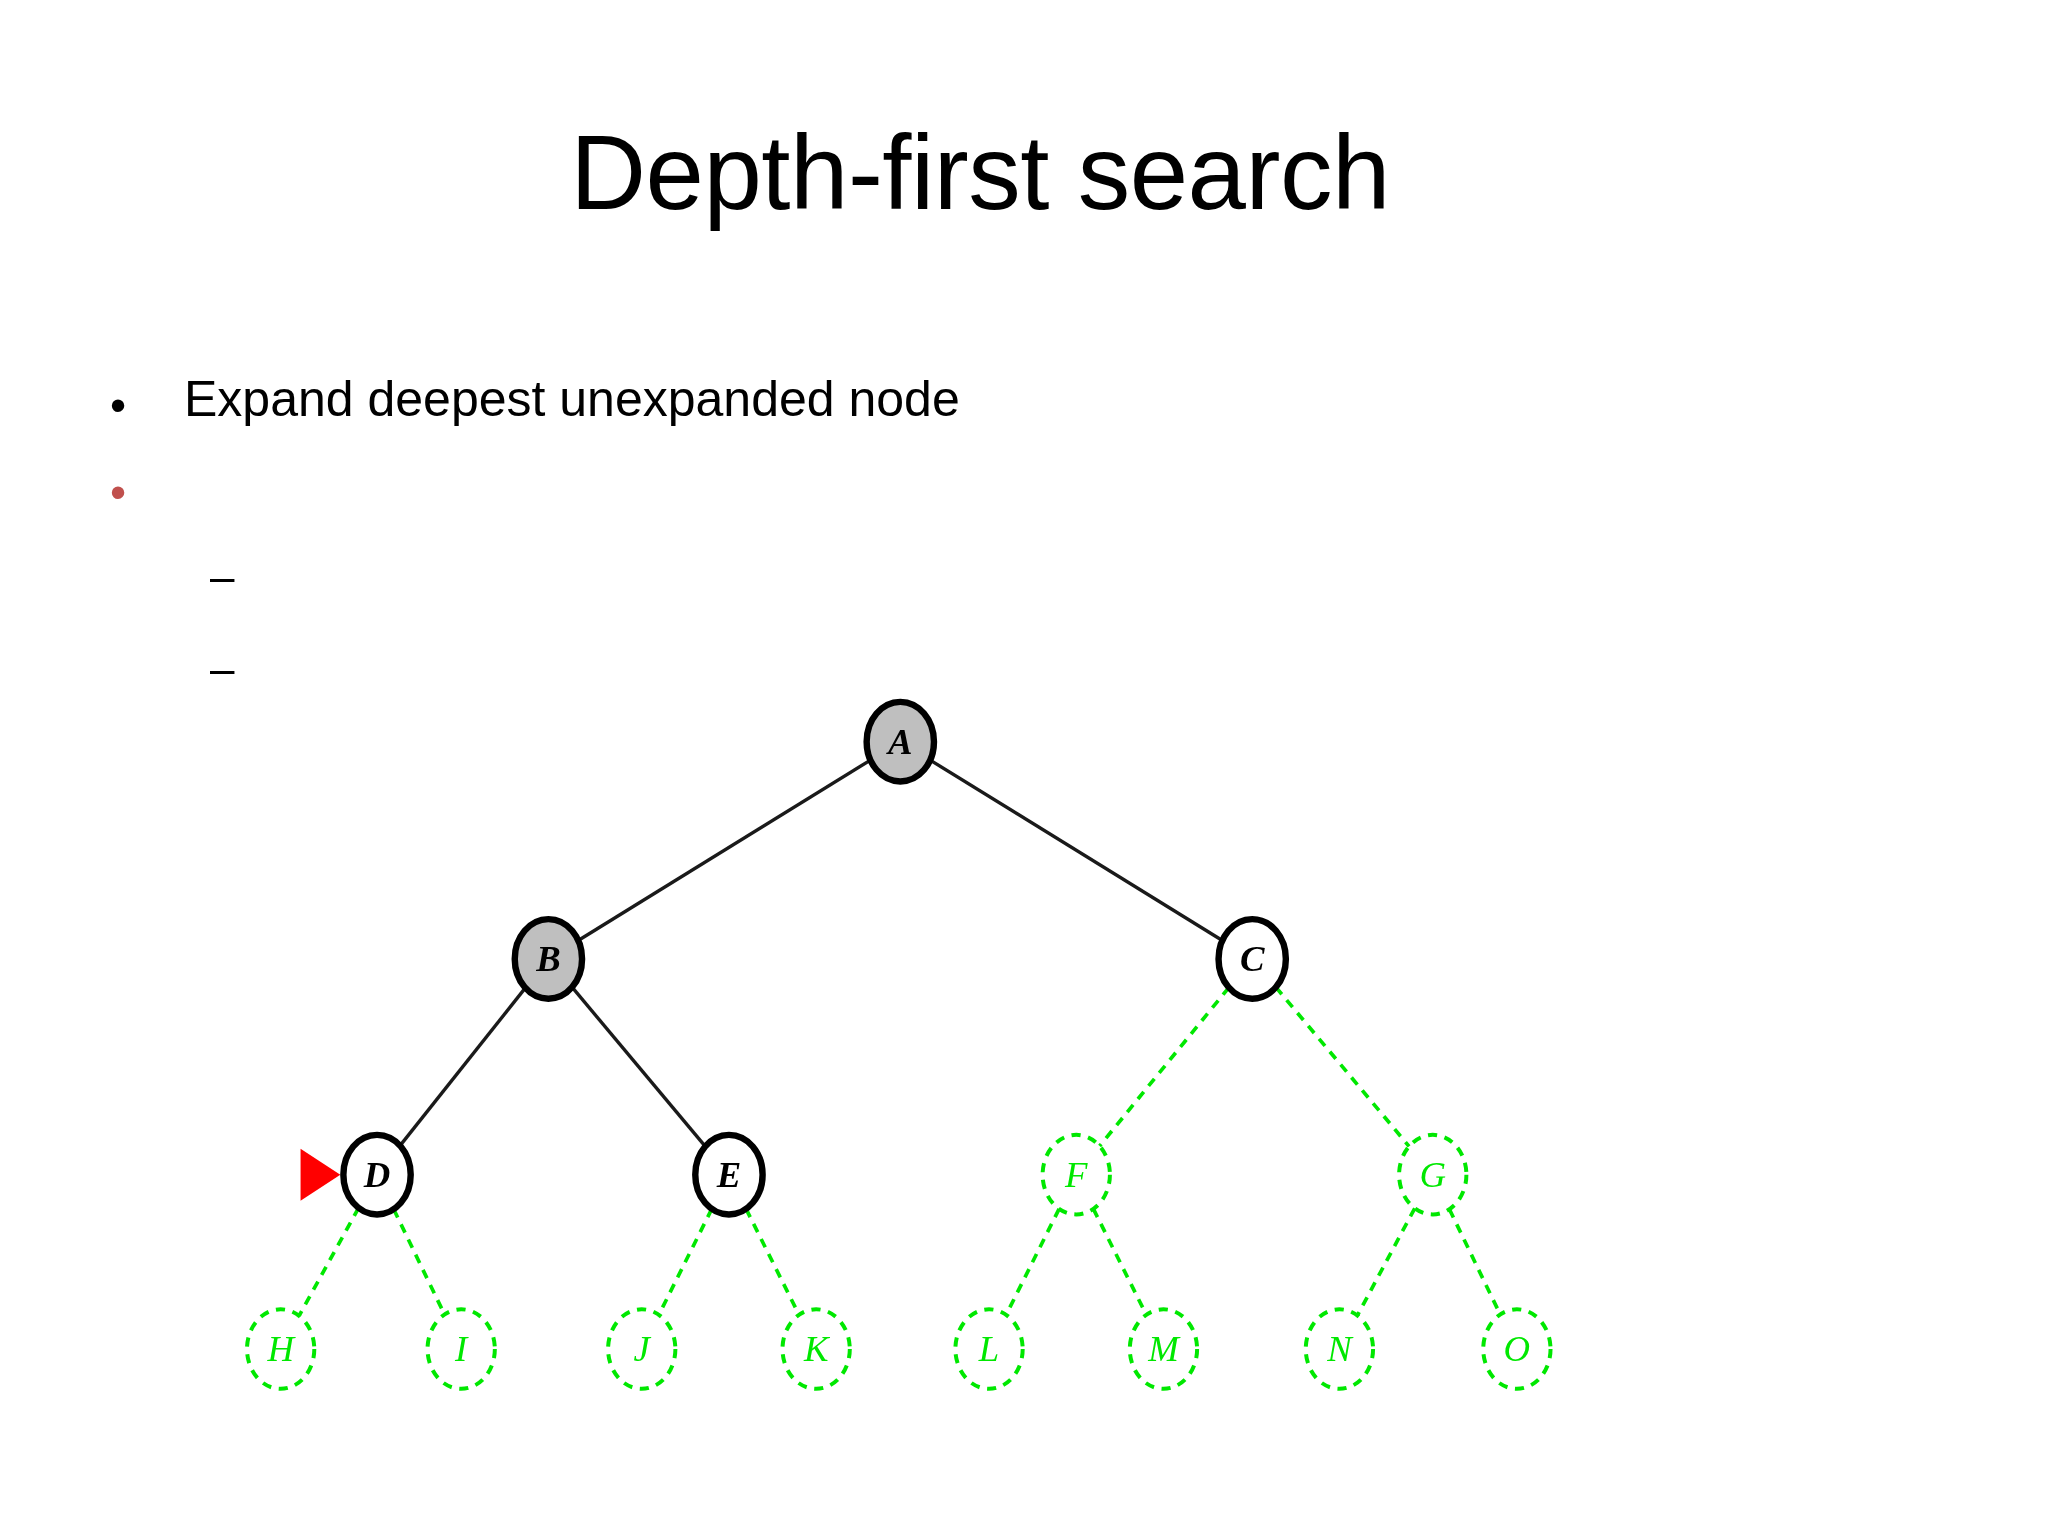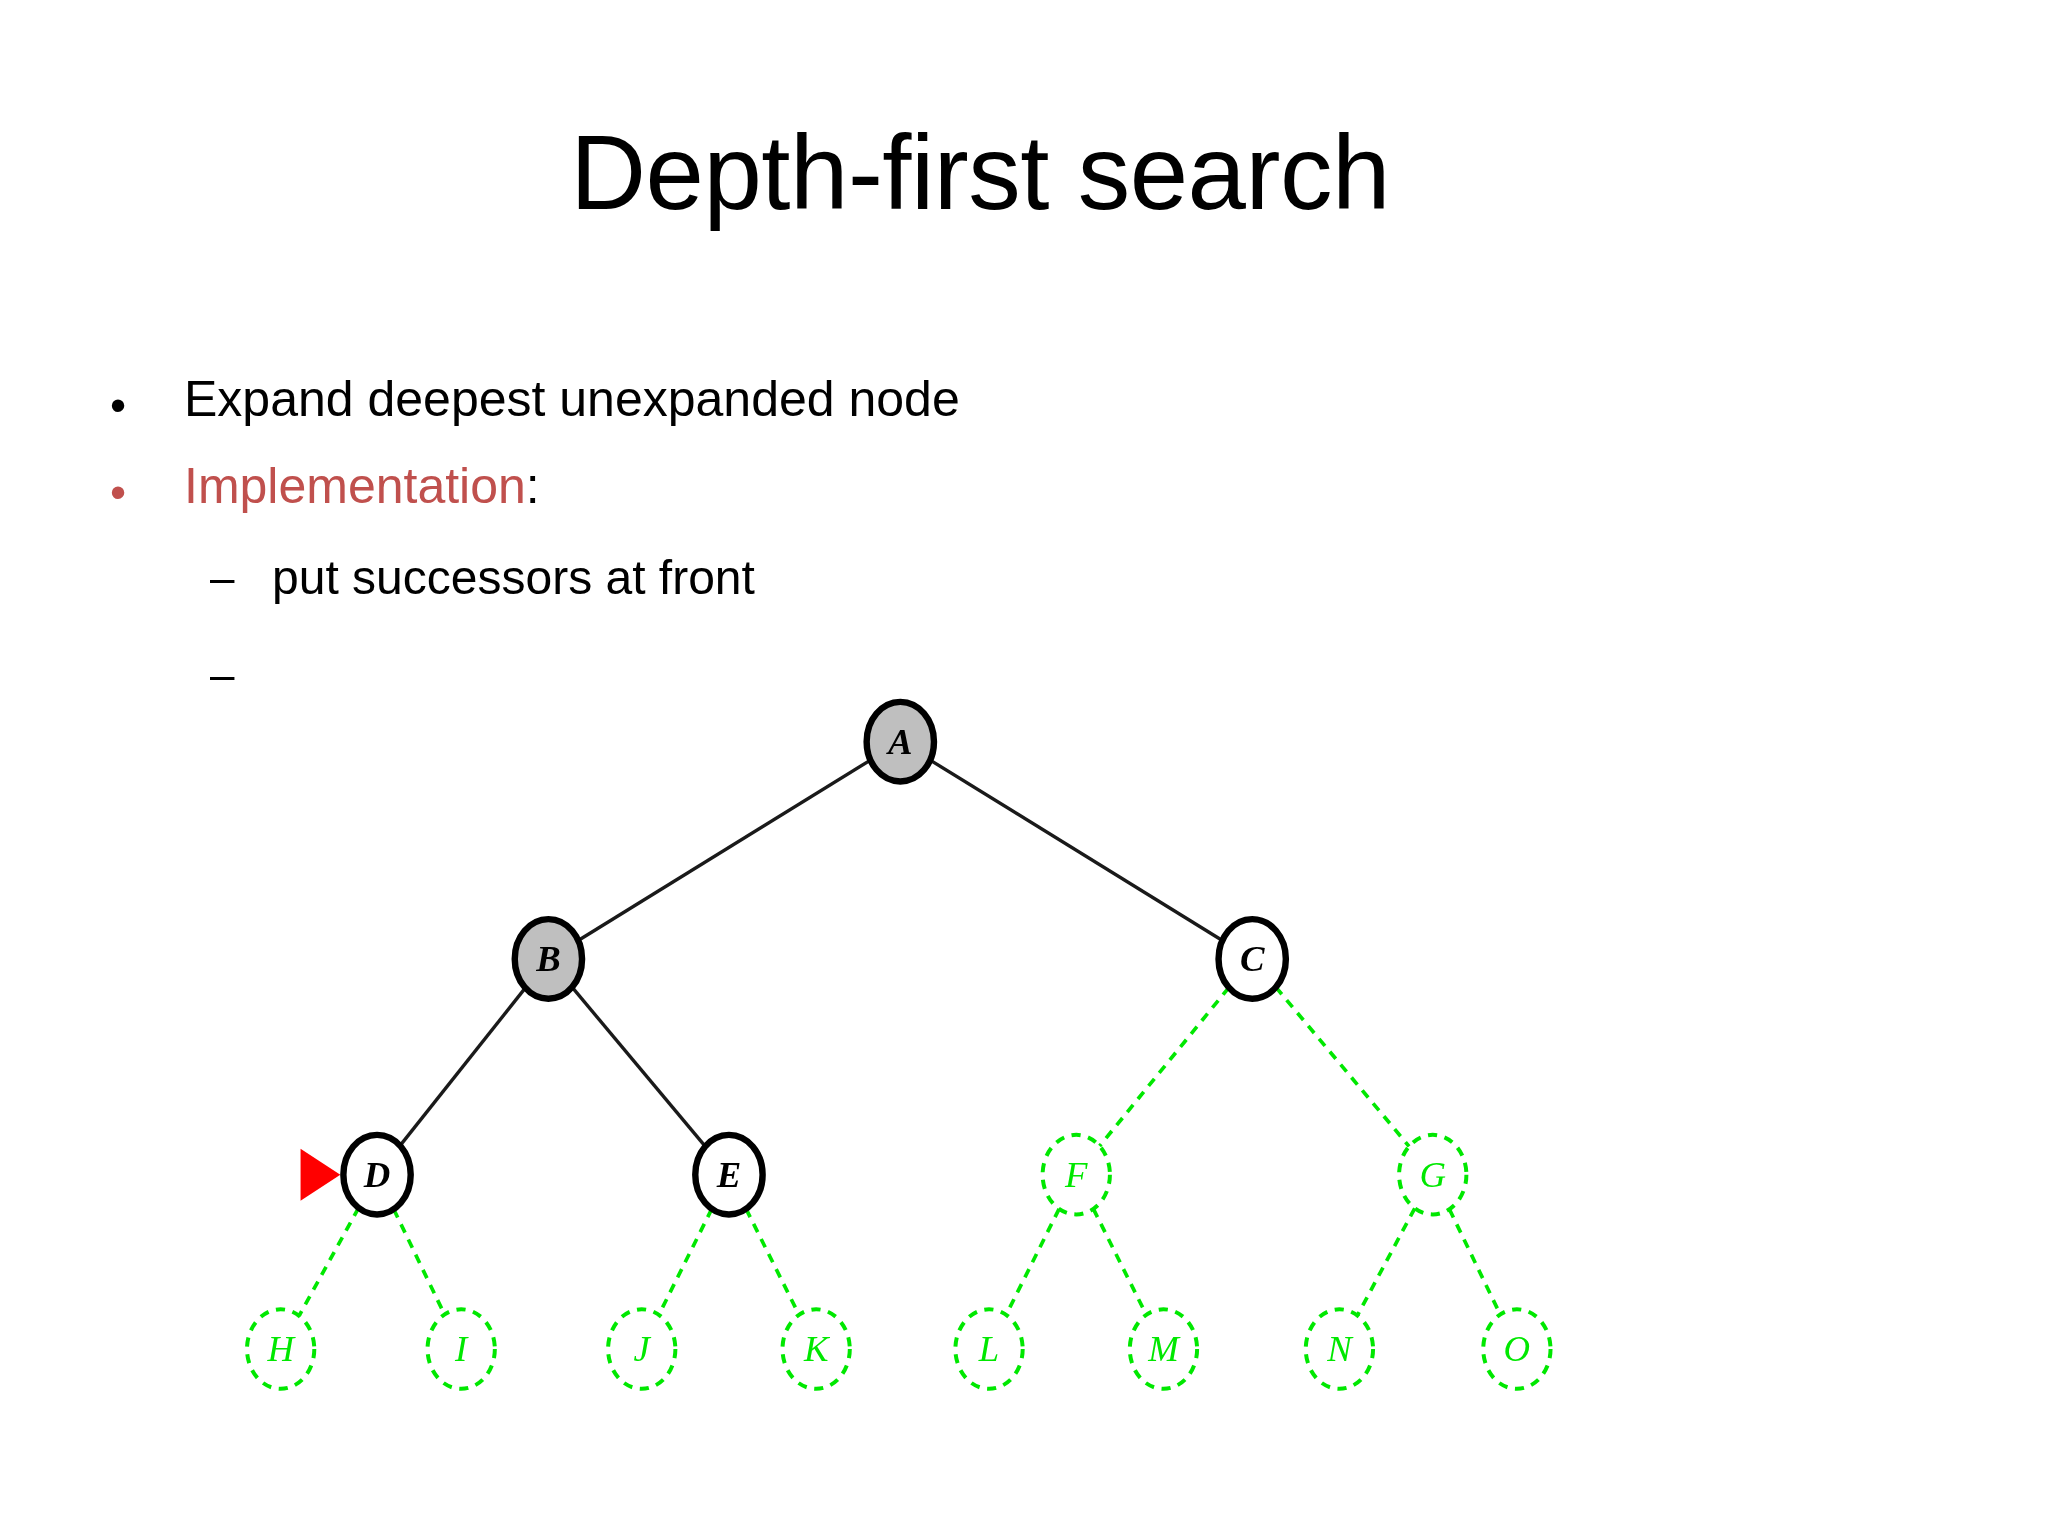--- a/index.html
+++ b/index.html
@@ -100,29 +100,25 @@
 
 <div id="body-list">
 
   <div class="bullet-row l1">
     <span class="bullet-glyph">•</span>
     <span class="bullet-text plain-text">Expand deepest unexpanded node</span>
   </div>
 
   <div class="bullet-row l1 accent">
     <span class="bullet-glyph">•</span>
-    <span class="bullet-text">
-      <span class="accent-text">Implementation</span><span class="plain-text">:</span>
-    </span>
   </div>
 
   <div class="sublist">
     <div class="sub-row">
       <span class="sub-glyph">–</span>
-      <span class="sub-text">put successors at front</span>
     </div>
     <div class="sub-row">
       <span class="sub-glyph">–</span>
       <span class="sub-text"></span>
     </div>
   </div>
 
 </div>
 
 <div id="tree-figure">

